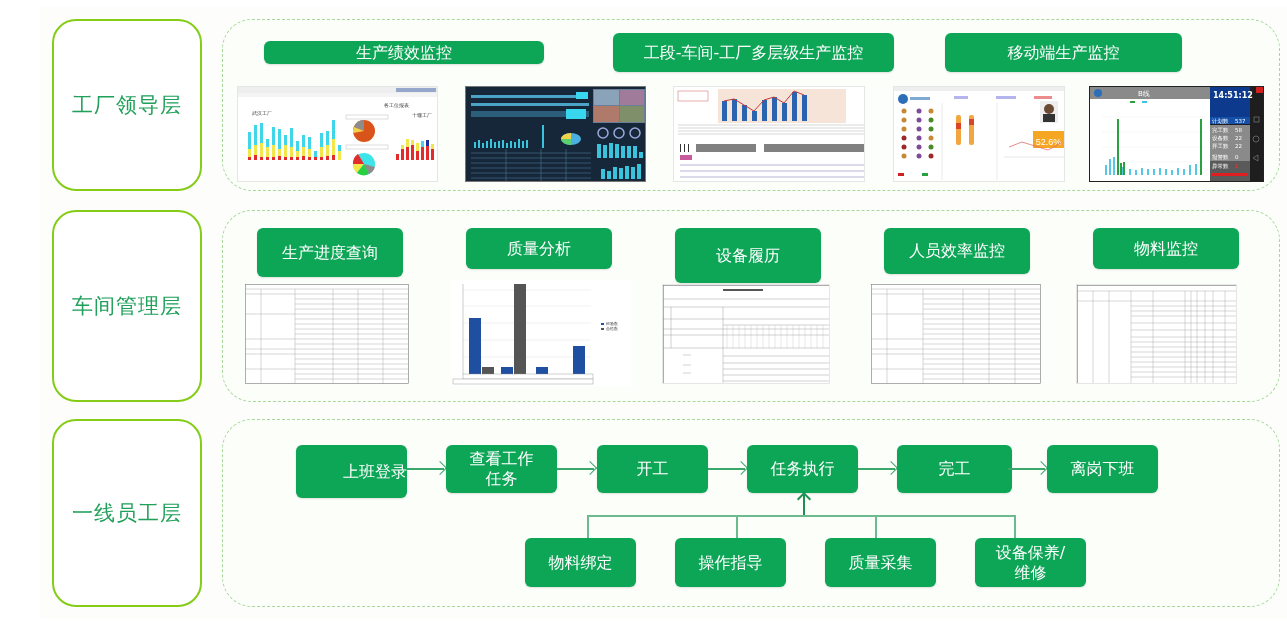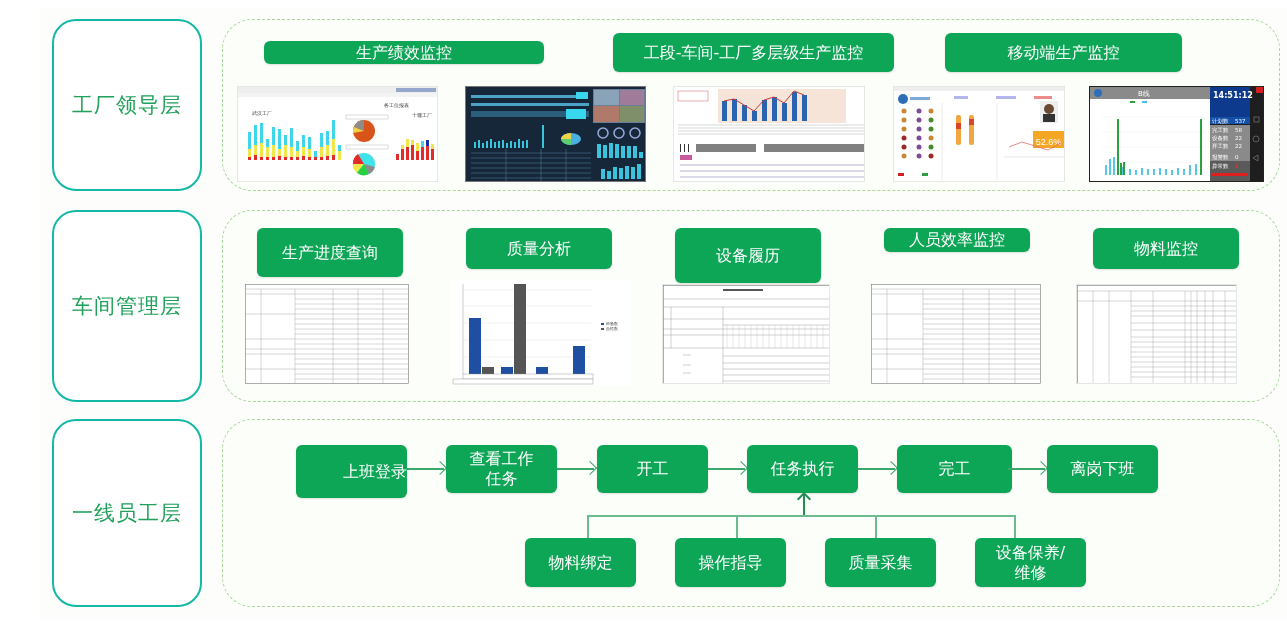--- a/index.html
+++ b/index.html
@@ -2,21 +2,21 @@
 <html><head>
 <meta charset="utf-8">
 <style>
   * { box-sizing: border-box; margin: 0; padding: 0; }
   html, body { width: 1287px; height: 625px; background: #ffffff; overflow: hidden; }
   body { font-family: "DejaVu Sans", "Liberation Sans", sans-serif; position: relative; }
   .canvas { position: absolute; left: 40px; top: 7px; width: 1247px; height: 612px; background: #fdfefc; }
 
   .layer-label {
     position: absolute; left: 52px; width: 150px;
-    border: 2px solid #14b8a6; border-radius: 24px; background: #fff;
+    border: 2px solid #84cc16; border-radius: 24px; background: #fff;
     display: flex; align-items: center; justify-content: center;
     color: #20a05a; font-size: 21px; letter-spacing: 1px;
   }
   .panel {
     position: absolute; left: 222px; width: 1058px;
     border: 1.5px dashed #a8d79a; border-radius: 30px; background: #fcfefa;
   }
   .btn {
     position: absolute; background: #0da556; color: #fff; border-radius: 6px;
     display: flex; align-items: center; justify-content: center; text-align: center;
@@ -370,21 +370,21 @@
 
 <div class="btn" style="left:257px;top:228px;width:146px;height:49px;">
   <span>生产进度查询</span>
 </div>
 <div class="btn" style="left:466px;top:228px;width:146px;height:41px;">
   <span>质量分析</span>
 </div>
 <div class="btn" style="left:675px;top:228px;width:146px;height:55px;">
   <span>设备履历</span>
 </div>
-<div class="btn" style="left:884px;top:228px;width:146px;height:24px;">
+<div class="btn" style="left:884px;top:228px;width:146px;height:46px;">
   <span>人员效率监控</span>
 </div>
 <div class="btn" style="left:1093px;top:228px;width:146px;height:41px;">
   <span>物料监控</span>
 </div>
 
 <div class="thumb" style="left:245px;top:284px;width:164px;height:100px;border:none;">
   <svg width="164" height="100" viewBox="0 0 164 100">
     <rect x="0.5" y="0.5" width="163" height="99" fill="#fff" stroke="#777" stroke-width="0.6"></rect>
     <g stroke="#999" stroke-width="0.4">

